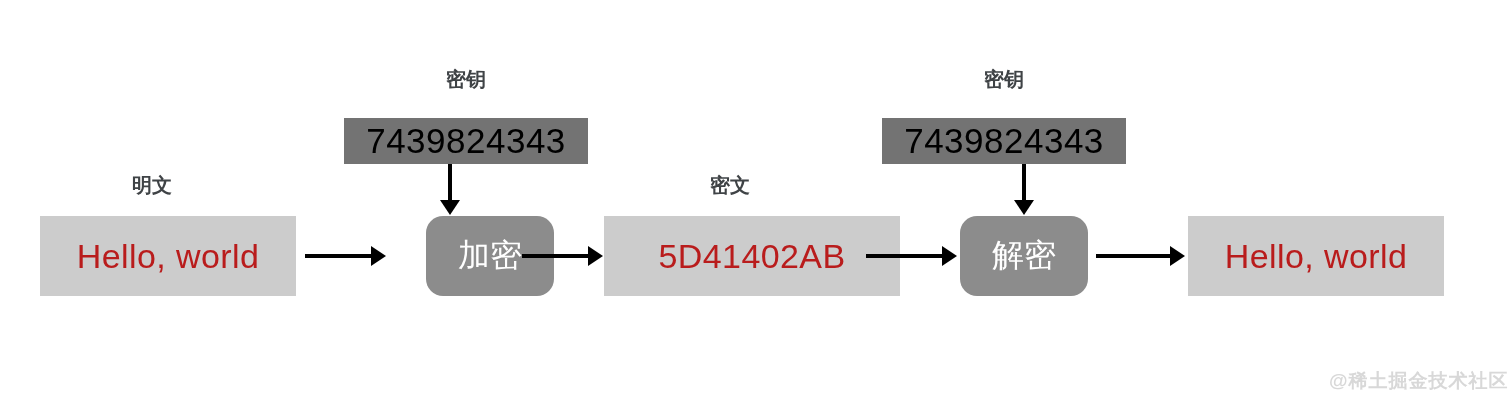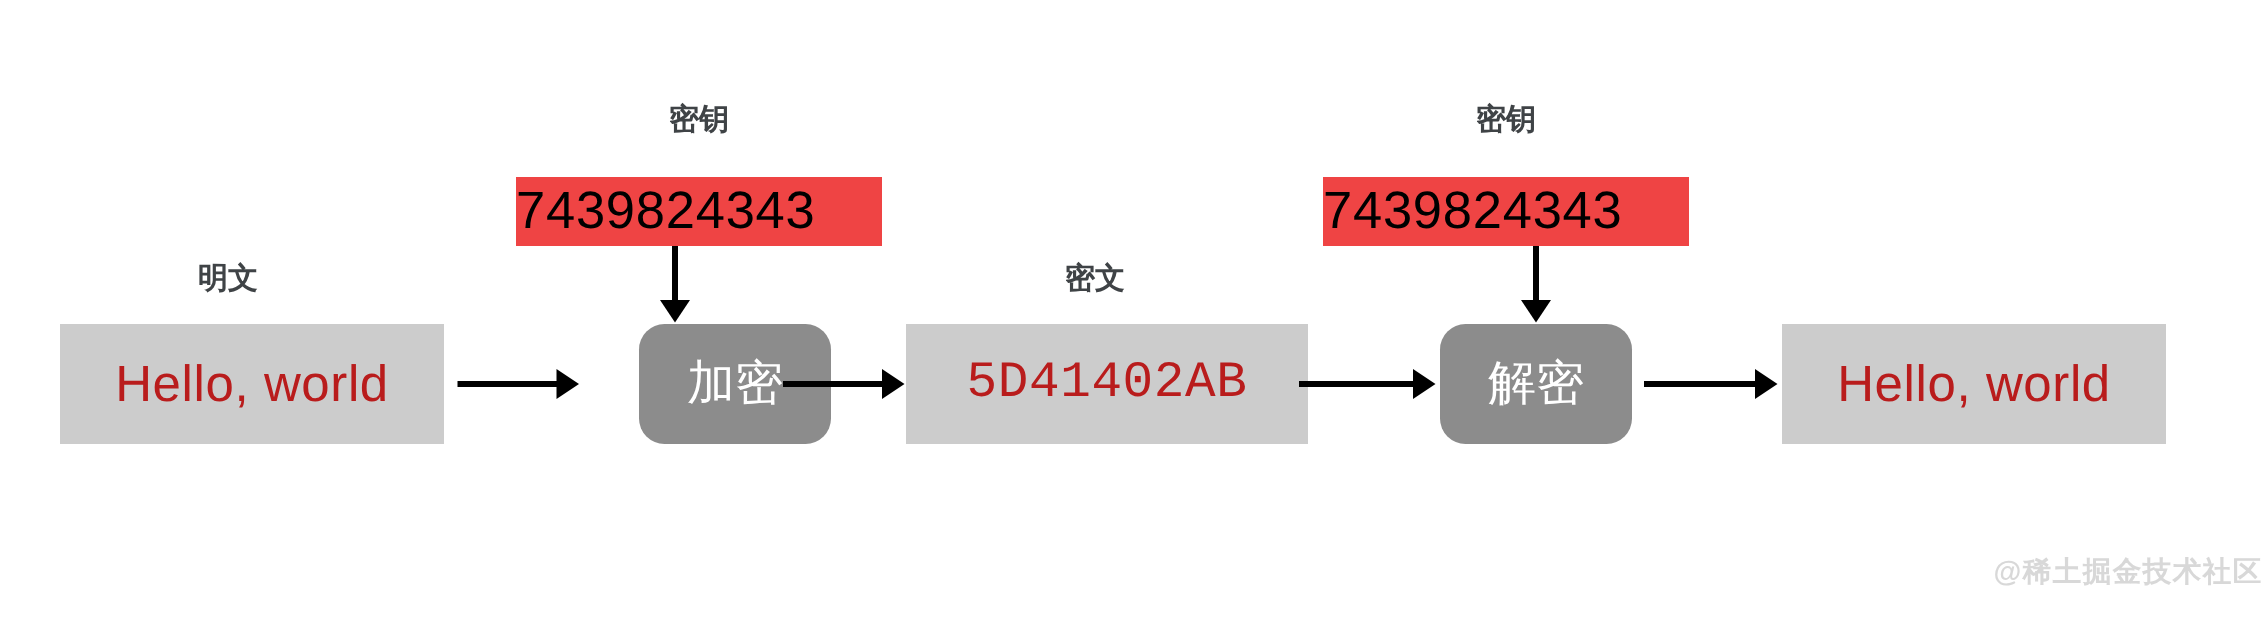--- a/index.html
+++ b/index.html
@@ -44,24 +44,24 @@
     justify-content: center;
     color: #ffffff;
     font-size: 32px;
     font-weight: 400;
     white-space: nowrap;
   }
 
   
   .key-box {
     position: absolute;
-    background: #ef4444;
+    background: #737373;
     display: flex;
     align-items: center;
-    justify-content: flex-start;
+    justify-content: center;
     color: #000000;
     font-size: 35px;
     font-weight: 400;
     letter-spacing: 0.5px;
     white-space: nowrap;
   }
 
   
   .caption {
     position: absolute;
@@ -138,21 +138,21 @@
   <div class="arrow-v" style="left: 448px; top: 164px; height: 38px;"></div>
 
   <div class="proc-box" style="left: 386px; top: 216px; width: 128px; height: 80px; margin-left: 40px;">
     <span>加密</span>
   </div>
 
   <div class="arrow-h" style="left: 522px; top: 254px; width: 68px;"></div>
 
   <div class="caption" style="left: 670px; top: 172px; width: 120px;">密文</div>
 
-  <div class="data-box" style="left: 604px; top: 216px; width: 268px; height: 80px; font-family: Liberation Mono, monospace;">
+  <div class="data-box" style="left: 604px; top: 216px; width: 296px; height: 80px;">
     <span>5D41402AB</span>
   </div>
 
   <div class="arrow-h" style="left: 866px; top: 254px; width: 78px;"></div>
 
   <div class="caption" style="left: 944px; top: 66px; width: 120px;">密钥</div>
 
   <div class="key-box" style="left: 882px; top: 118px; width: 244px; height: 46px;">
     <span>7439824343</span>
   </div>

